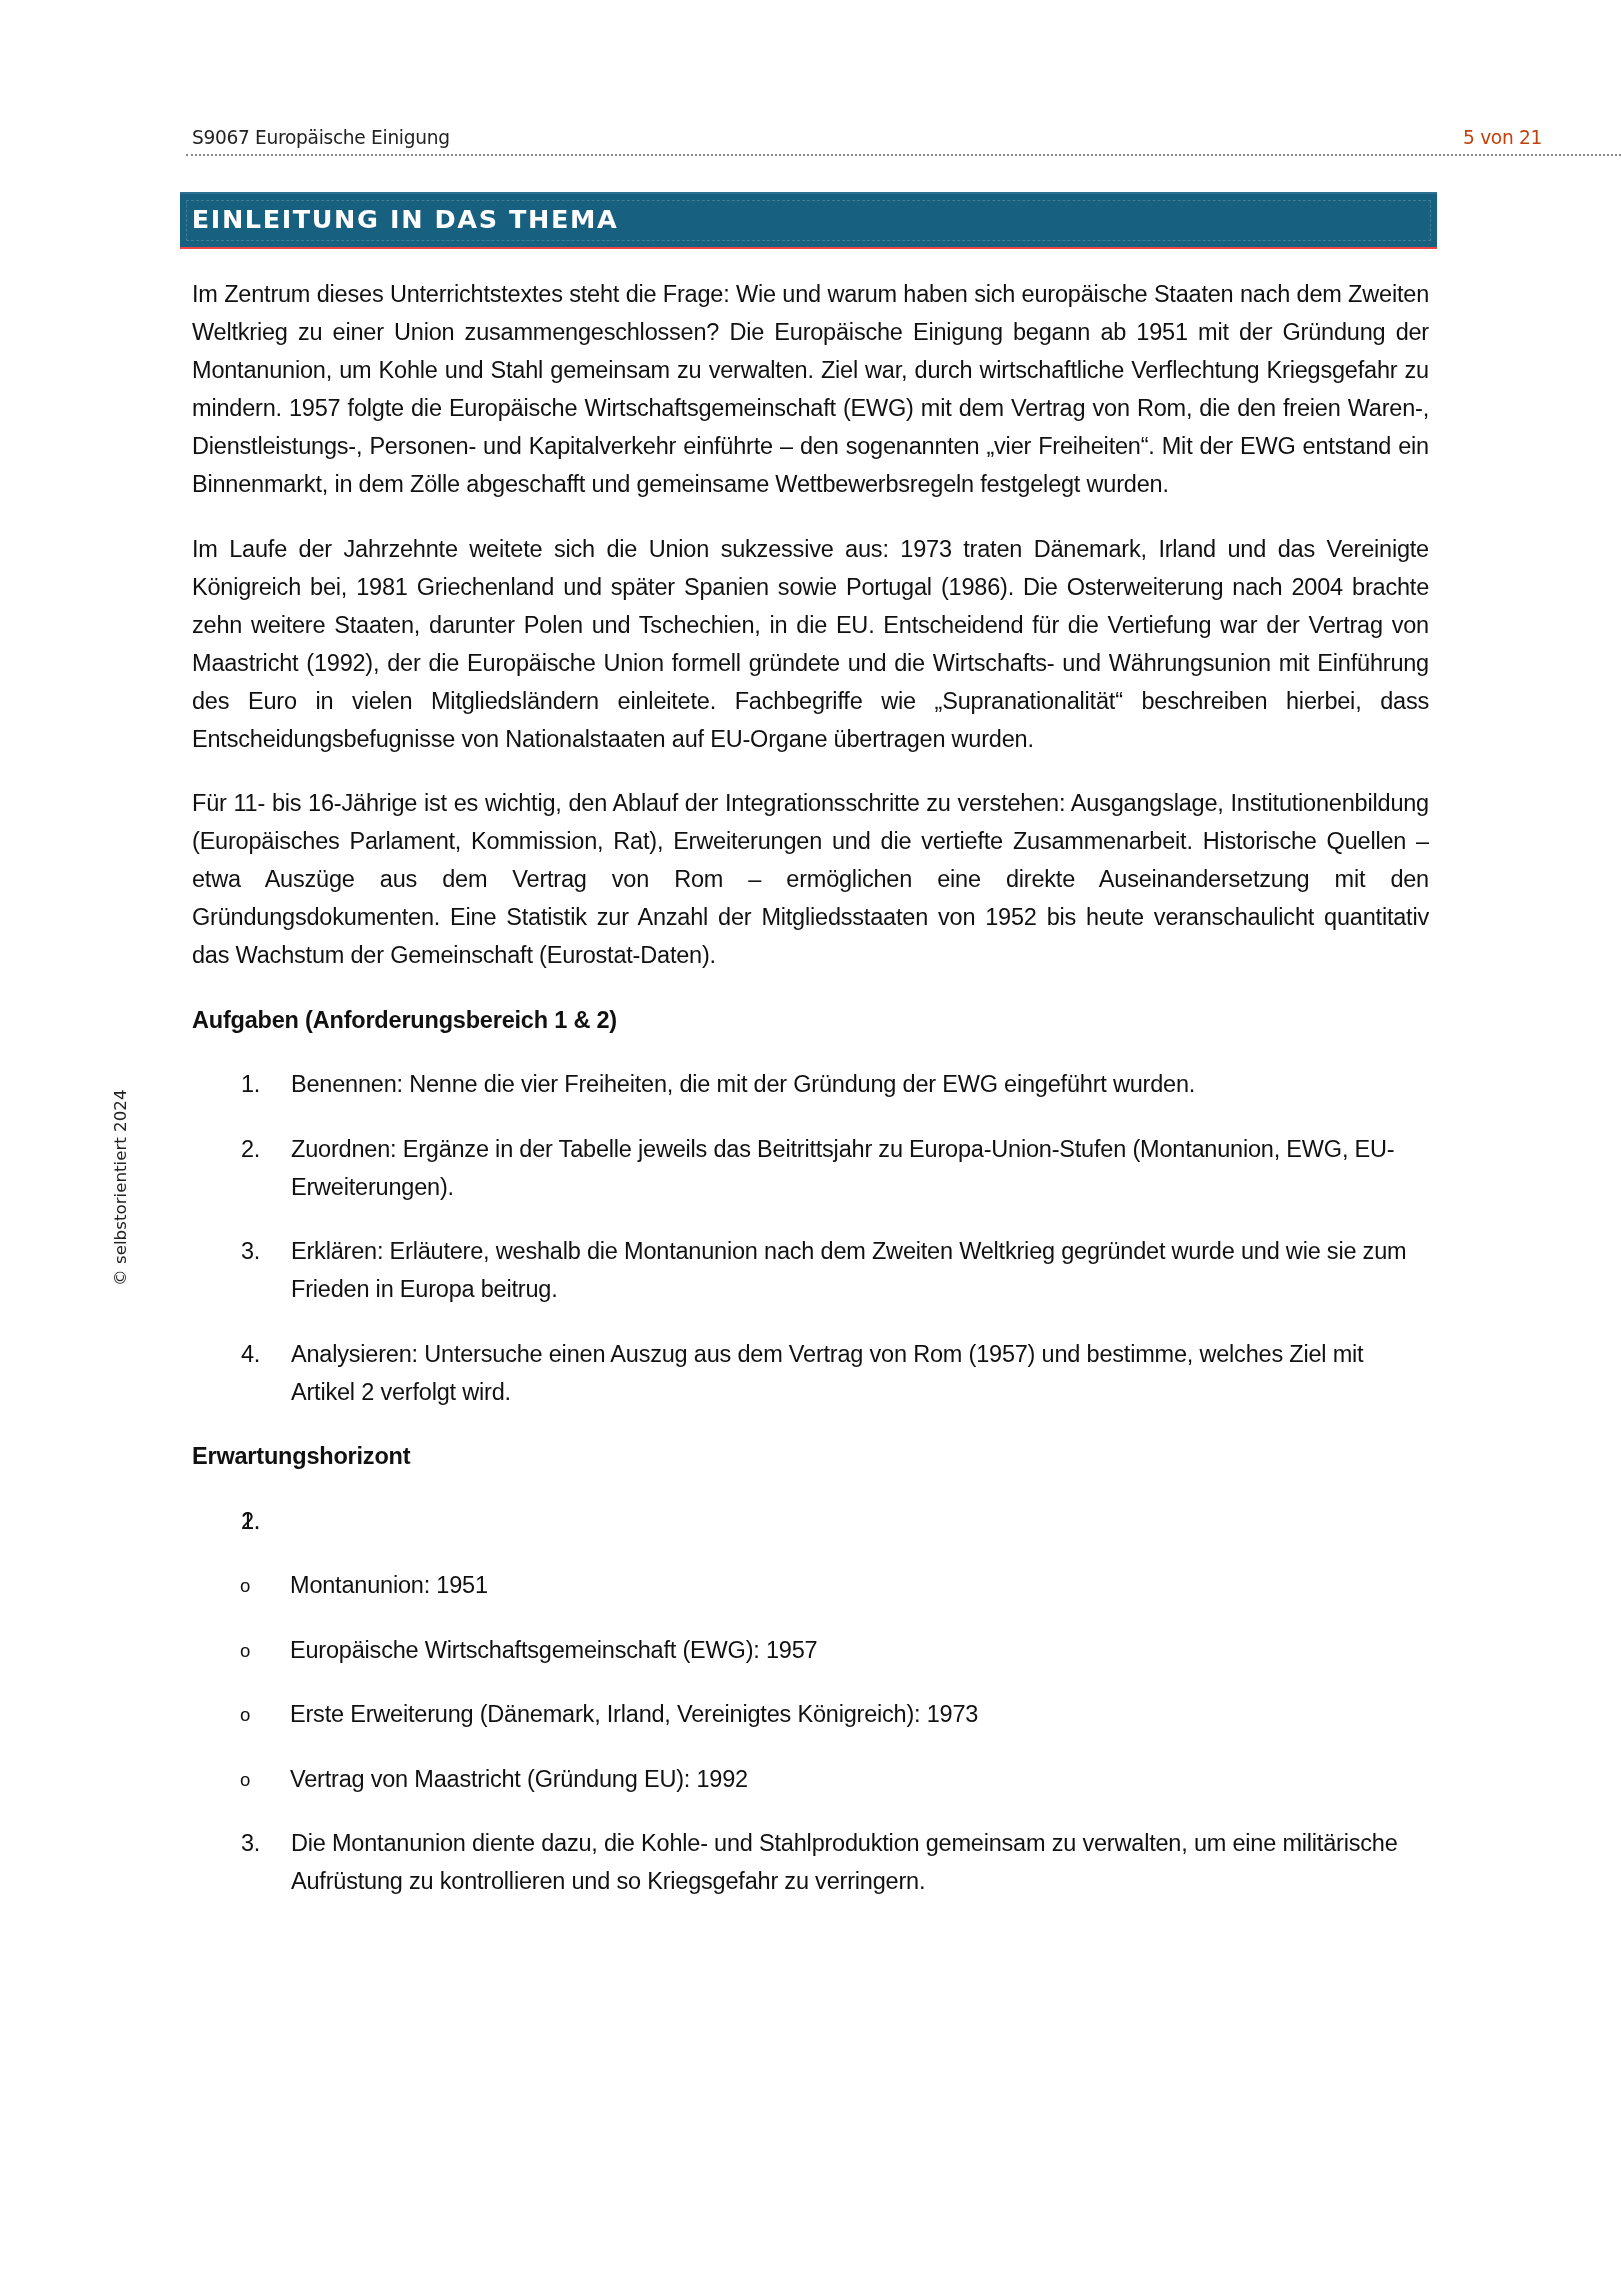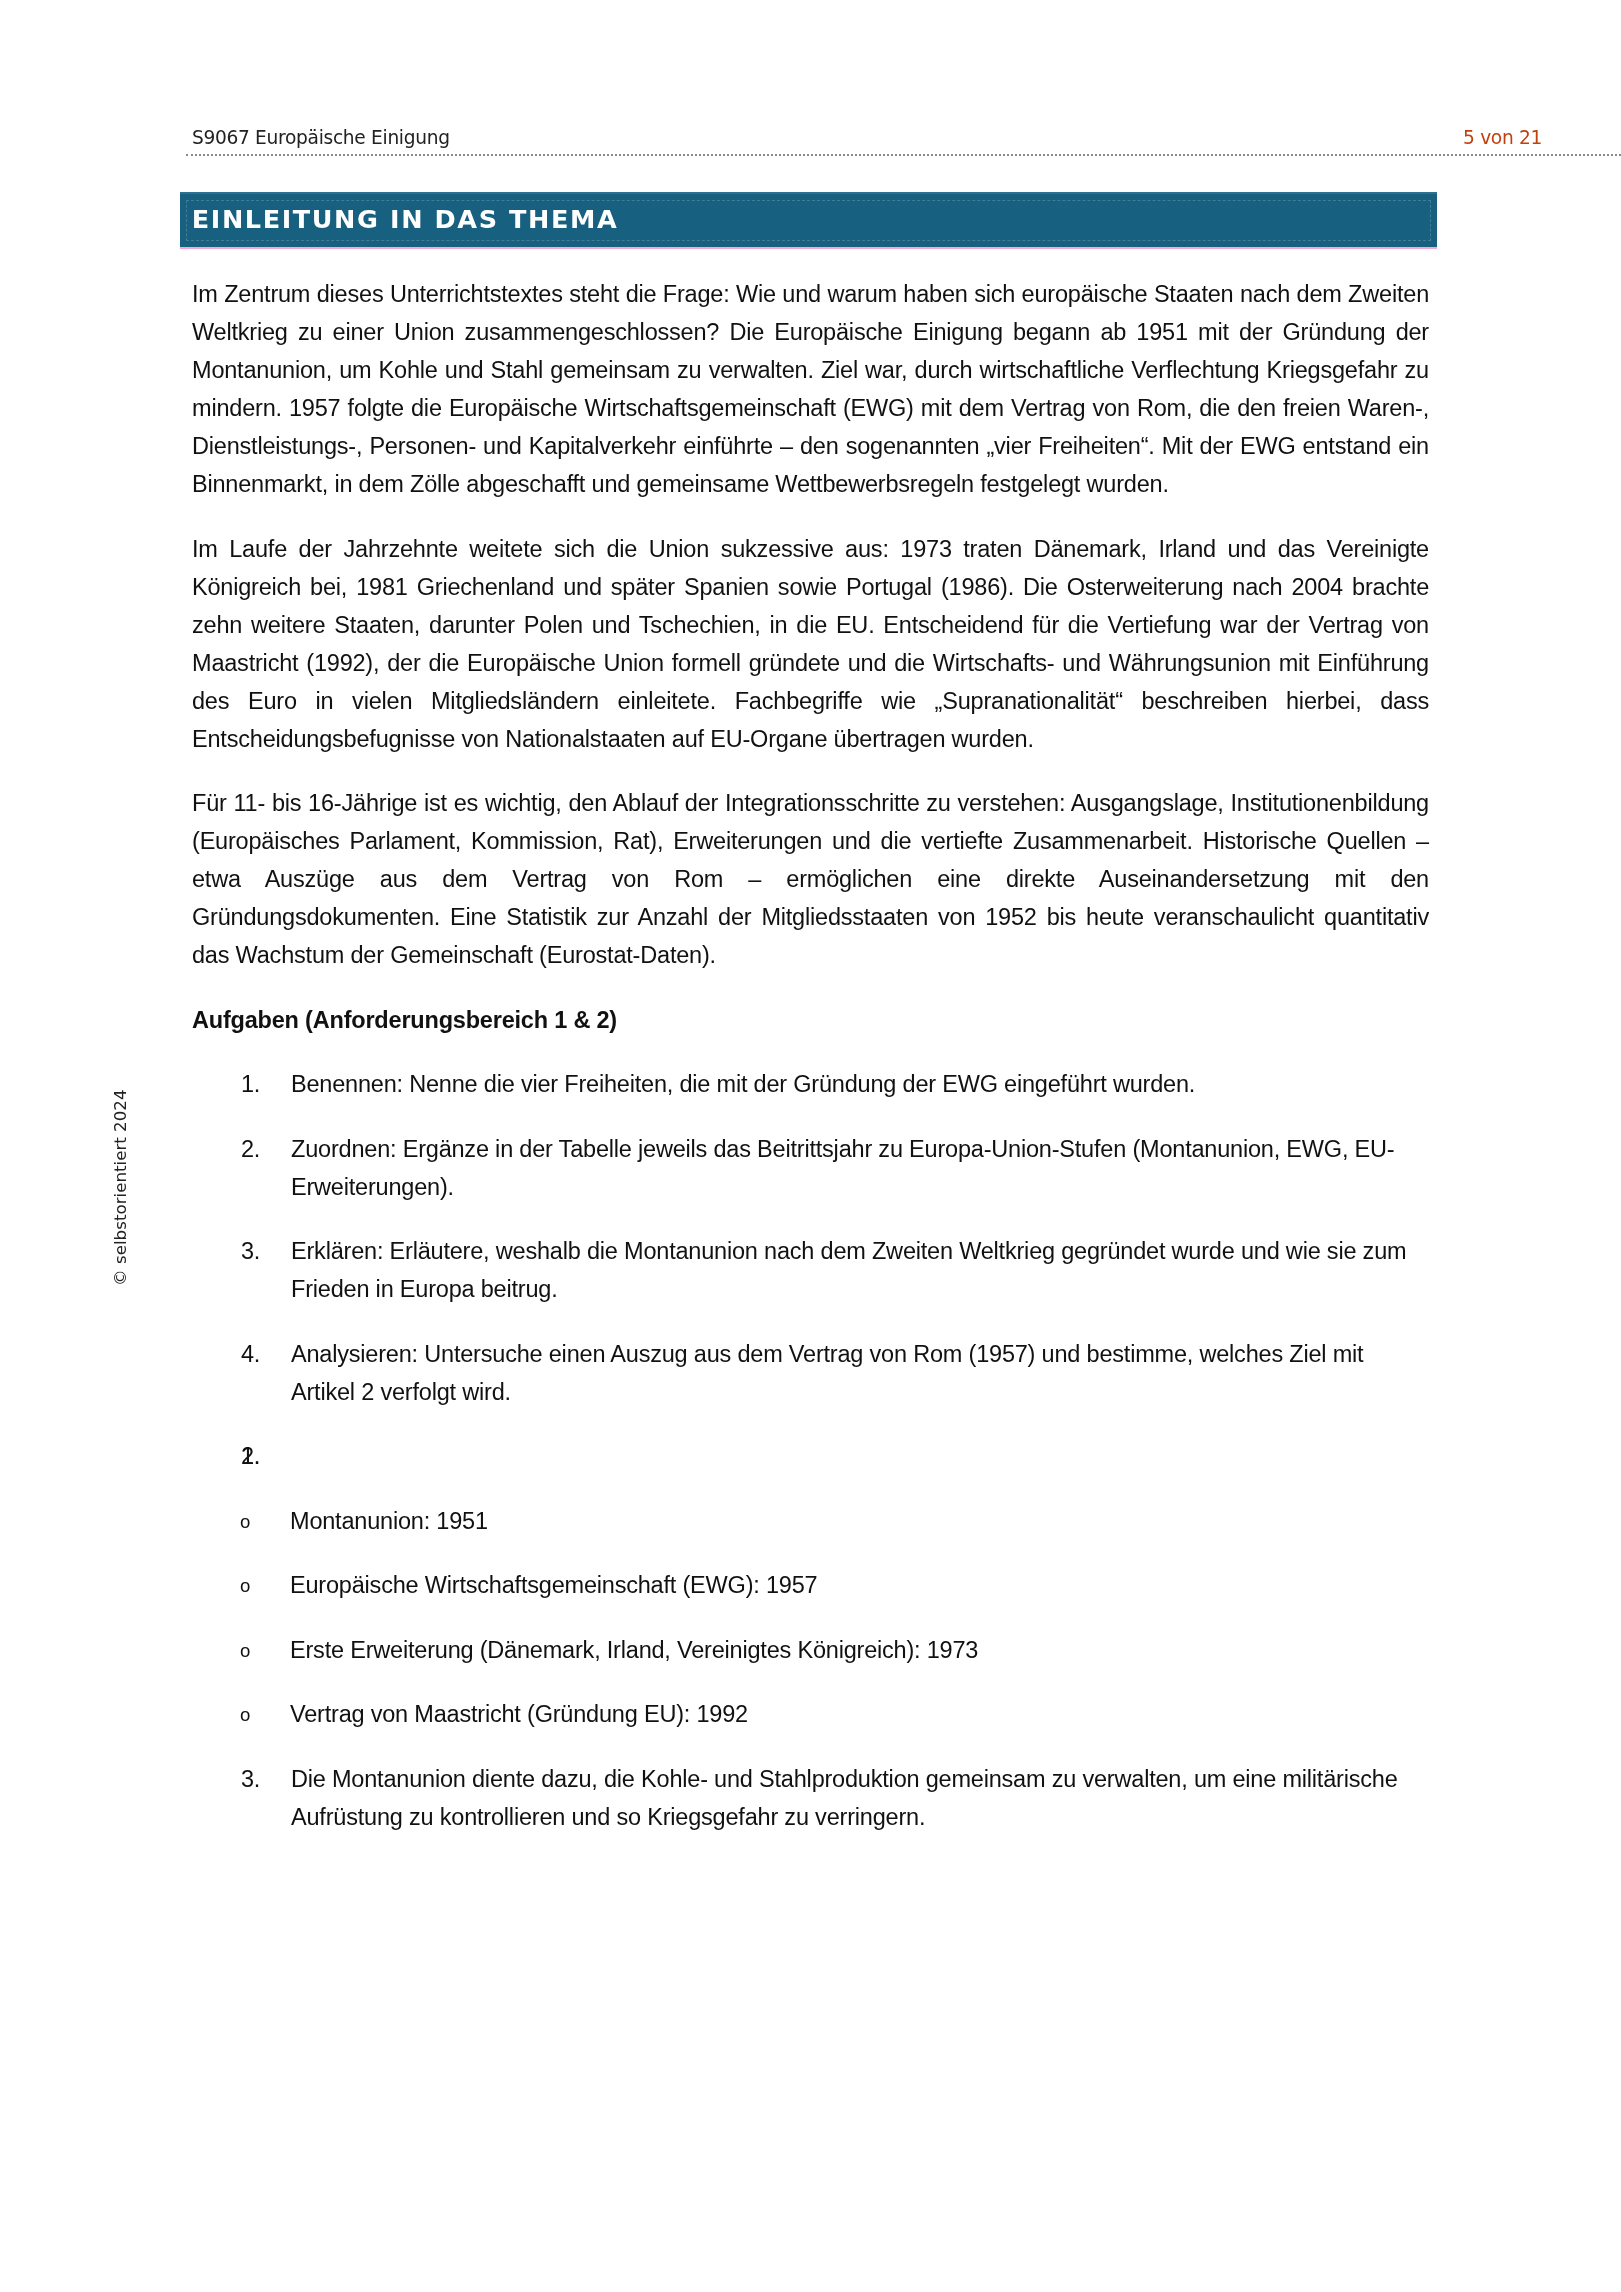--- a/index.html
+++ b/index.html
@@ -22,21 +22,21 @@
     }
     .side-copyright {
       position: absolute; left: 110px; top: 1286px;
       transform-origin: left top; transform: rotate(-90deg);
       font-size: 16.7px; color: #222; white-space: nowrap;
       font-family: "DejaVu Sans", sans-serif;
     }
     .section-banner {
       position: absolute; left: 180px; top: 192px; width: 1257px; height: 57px;
       background: #17607f; box-sizing: border-box;
-      border-top: 2px solid #2c7191; border-bottom: 2px solid #f9a8d4;
+      border-top: 2px solid #2c7191; border-bottom: 2px solid #ef4444;
     }
     .section-banner::before {
       content: ""; position: absolute; left: 5.9px; right: 5.9px; top: 5.9px; bottom: 5.9px;
       border: 1px dashed rgba(255,255,255,0.18);
     }
     .section-banner .title {
       position: absolute; left: 11.8px; top: 9.8px; color: #ffffff; font-weight: bold;
       font-size: 25.5px; letter-spacing: 1.6px;
       font-family: "DejaVu Sans", sans-serif;
     }
@@ -83,20 +83,21 @@
       <span class="num">2.</span><span class="term">Zuordnen</span><span>: Ergänze in der Tabelle jeweils das Beitrittsjahr zu Europa-Union-Stufen (Montanunion, EWG, EU-Erweiterungen).</span>
     </li>
     <li>
       <span class="num">3.</span><span class="term">Erklären</span><span>: Erläutere, weshalb die Montanunion nach dem Zweiten Weltkrieg gegründet wurde und wie sie zum Frieden in Europa beitrug.</span>
     </li>
     <li>
       <span class="num">4.</span><span class="term">Analysieren</span><span>: Untersuche einen Auszug aus dem Vertrag von Rom (1957) und bestimme, welches Ziel mit Artikel 2 verfolgt wird.</span>
     </li>
   </ol>
 
+  <div class="heading">Erwartungshorizont</div>
   <ol class="tasks">
     <li>
       <span class="num">1.</span>
     </li>
     <li>
       <span class="num">2.</span>
       <div class="empty-num-line"></div>
       <ul class="sub" style="margin-left:-99px;">
         <li><span class="bullet">o</span><span>Montanunion: 1951</span></li>
         <li><span class="bullet">o</span><span>Europäische Wirtschaftsgemeinschaft (EWG): 1957</span></li>

